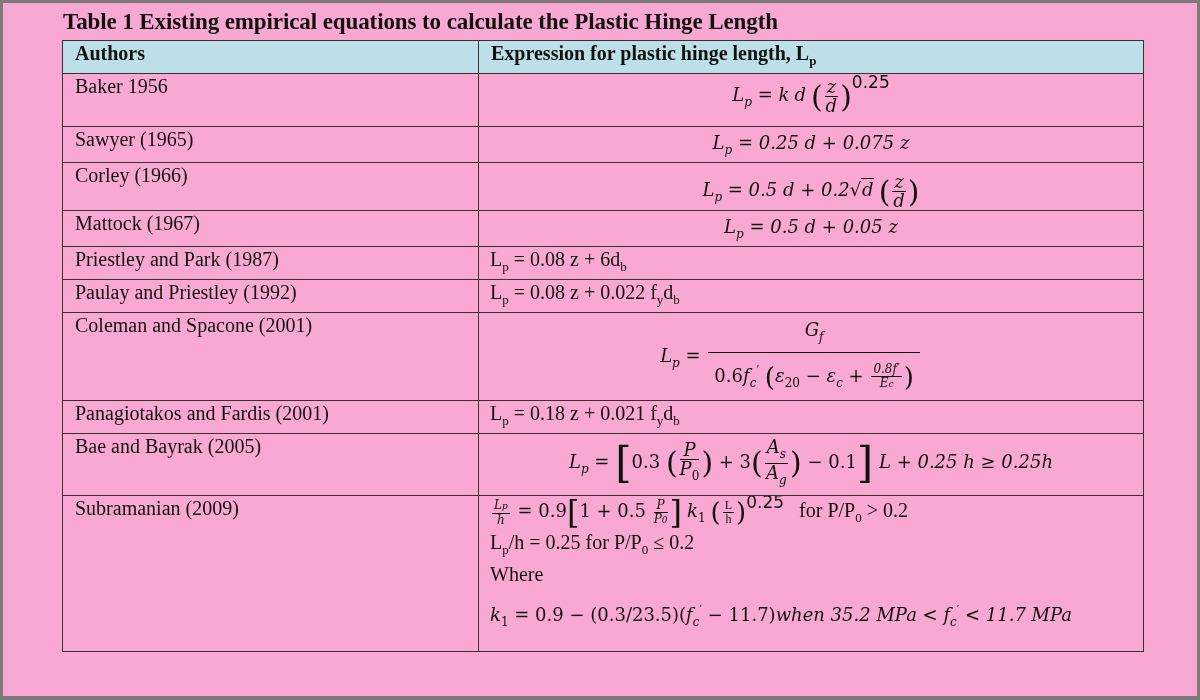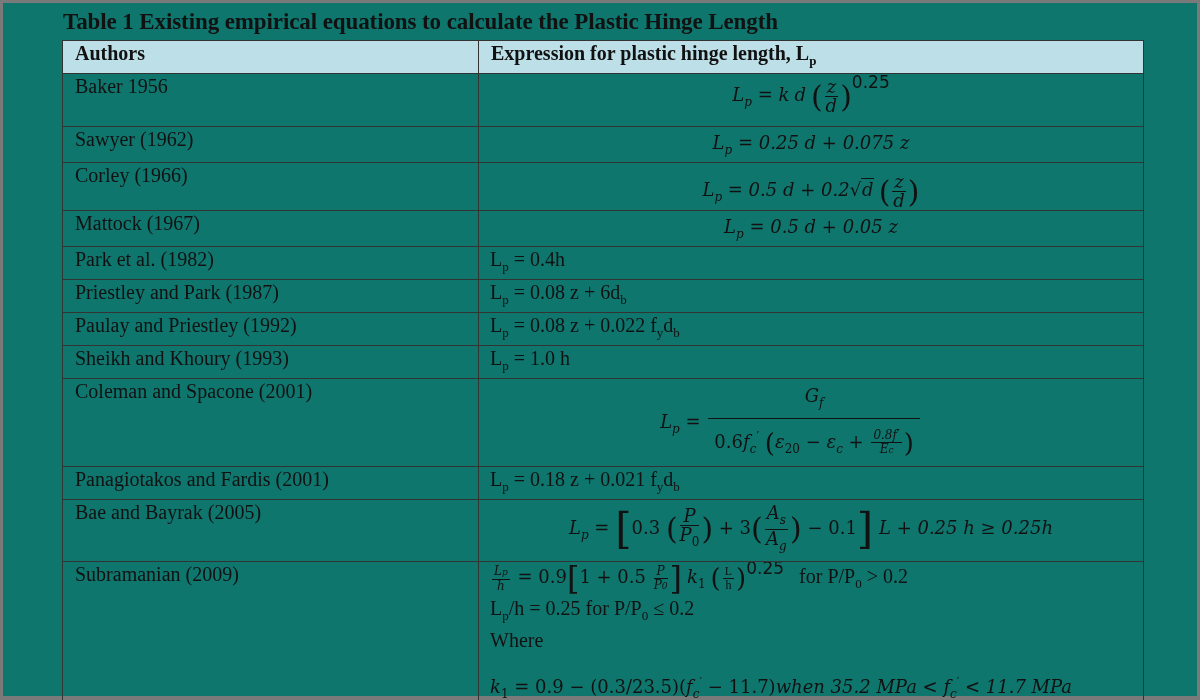--- a/index.html
+++ b/index.html
@@ -2,21 +2,21 @@
 <html><head>
 <meta charset="utf-8">
 <style>
   html, body { margin:0; padding:0; }
   body {
     width:1200px; height:700px; overflow:hidden; background:#ffffff;
     font-family:"Liberation Serif", serif; color:#111;
   }
   .frame {
     position:absolute; left:0; top:0; width:1200px; height:700px;
-    box-sizing:border-box; border:3px solid #7a7a7a; border-bottom-width:4px; background:#0f766e;
+    box-sizing:border-box; border:3px solid #7a7a7a; border-bottom-width:4px; background:#f9a8d4;
   }
   .title {
     position:absolute; left:60px; top:5px; font-weight:bold; font-size:23px; letter-spacing:-0.1px;
     white-space:nowrap; line-height:28px;
   }
   table {
     position:absolute; left:59px; top:37px; width:1081px; border-collapse:collapse;
     table-layout:fixed;
   }
   td, th {
@@ -78,21 +78,21 @@
         <td class="author">Baker 1956</td>
         <td class="center">
           <span class="eq-line" style="margin-top:4px;">
             <span class="m">L</span><span class="m sub">p</span><span class="mn"> = </span><span class="m">k</span> <span class="m">d</span>
             <span class="paren">(</span><span class="frac"><span class="num m">z</span><span class="den m">d</span></span><span class="paren">)</span><span class="sup">0.25</span>
           </span>
         </td>
       </tr>
 
       <tr class="r-sawyer">
-        <td class="author">Sawyer (1962)</td>
+        <td class="author">Sawyer (1965)</td>
         <td class="center">
           <span class="eq-line" style="margin-top:3px;">
             <span class="m">L</span><span class="m sub">p</span><span class="mn"> = </span><span class="m">0.25 d + 0.075 z</span>
           </span>
         </td>
       </tr>
 
       <tr class="r-corley">
         <td class="author">Corley (1966)</td>
         <td class="center">
@@ -105,39 +105,31 @@
 
       <tr class="r-mattock">
         <td class="author">Mattock (1967)</td>
         <td class="center">
           <span class="eq-line" style="margin-top:3px;">
             <span class="m">L</span><span class="m sub">p</span><span class="mn"> = </span><span class="m">0.5 d + 0.05 z</span>
           </span>
         </td>
       </tr>
 
-      <tr class="r-park">
-        <td class="author">Park et al. (1982)</td>
-        <td class="expr plain"><span>L</span><sub>p</sub><span> = 0.4h</span></td>
-      </tr>
 
       <tr class="r-priestley">
         <td class="author">Priestley and Park (1987)</td>
         <td class="expr plain"><span>L</span><sub>p</sub><span> = 0.08 z + 6d</span><sub>b</sub></td>
       </tr>
 
       <tr class="r-paulay">
         <td class="author">Paulay and Priestley (1992)</td>
         <td class="expr plain"><span>L</span><sub>p</sub><span> = 0.08 z + 0.022 f</span><sub>y</sub><span>d</span><sub>b</sub></td>
       </tr>
 
-      <tr class="r-sheikh">
-        <td class="author">Sheikh and Khoury (1993)</td>
-        <td class="expr plain"><span>L</span><sub>p</sub><span> = 1.0 h</span></td>
-      </tr>
 
       <tr class="r-coleman">
         <td class="author">Coleman and Spacone (2001)</td>
         <td class="center">
           <span class="eq-line" style="margin-top:2px; margin-left:-40px;">
             <span class="m">L</span><span class="m sub">p</span><span class="mn"> = </span>
             <span class="frac" style="vertical-align:middle;">
               <span class="num m" style="line-height:30px; border-bottom-width:1.5px;"><span>G</span><span class="sub">f</span></span>
               <span class="den m" style="line-height:36px; padding:0 6px;">
                 <span class="mn">0.6</span><span>f</span><span class="sub">c</span><span class="mn" style="font-size:12px; vertical-align:super;">′</span>
@@ -166,21 +158,21 @@
         <td class="author">Subramanian (2009)</td>
         <td class="expr">
           <div class="subra-line" style="margin-top:2px;">
             <span class="frac small"><span class="num m"><span>L</span><span style="font-size:9px;">p</span></span><span class="den m">h</span></span><span class="mn"> = 0.9</span><span class="brack" style="font-size:32px;">[</span><span class="mn">1 + 0.5 </span><span class="frac small"><span class="num m">P</span><span class="den m"><span>P</span><span style="font-size:9px;">0</span></span></span><span class="brack" style="font-size:32px;">]</span>
             <span class="m">k</span><span class="sub mn">1</span>
             <span class="paren" style="font-size:26px;">(</span><span class="frac small"><span class="num">L</span><span class="den">h</span></span><span class="paren" style="font-size:26px;">)</span><span class="sup">0.25</span>
             &nbsp;&nbsp;<span>for P/P</span><sub style="font-size:13px;">0</sub><span> &gt; 0.2</span>
           </div>
           <div class="subra-line plain"><span>L</span><sub>p</sub><span>/h = 0.25 for P/P</span><sub>0</sub><span> ≤ 0.2</span></div>
           <div class="subra-line">Where</div>
-          <div class="subra-line" style="margin-top:18px;">
+          <div class="subra-line" style="margin-top:12px;">
             <span class="m">k</span><span class="sub mn">1</span><span class="mn"> = 0.9 − (0.3/23.5)(</span><span class="m">f</span><span class="m sub">c</span><span class="mn" style="font-size:11px; vertical-align:super;">′</span><span class="mn"> − 11.7)</span><span class="m">when 35.2 MPa &lt; </span><span class="m">f</span><span class="m sub">c</span><span class="mn" style="font-size:11px; vertical-align:super;">′</span><span class="m"> &lt; 11.7 MPa</span>
           </div>
         </td>
       </tr>
 
     </tbody>
   </table>
 </div>
 
 </body></html>

